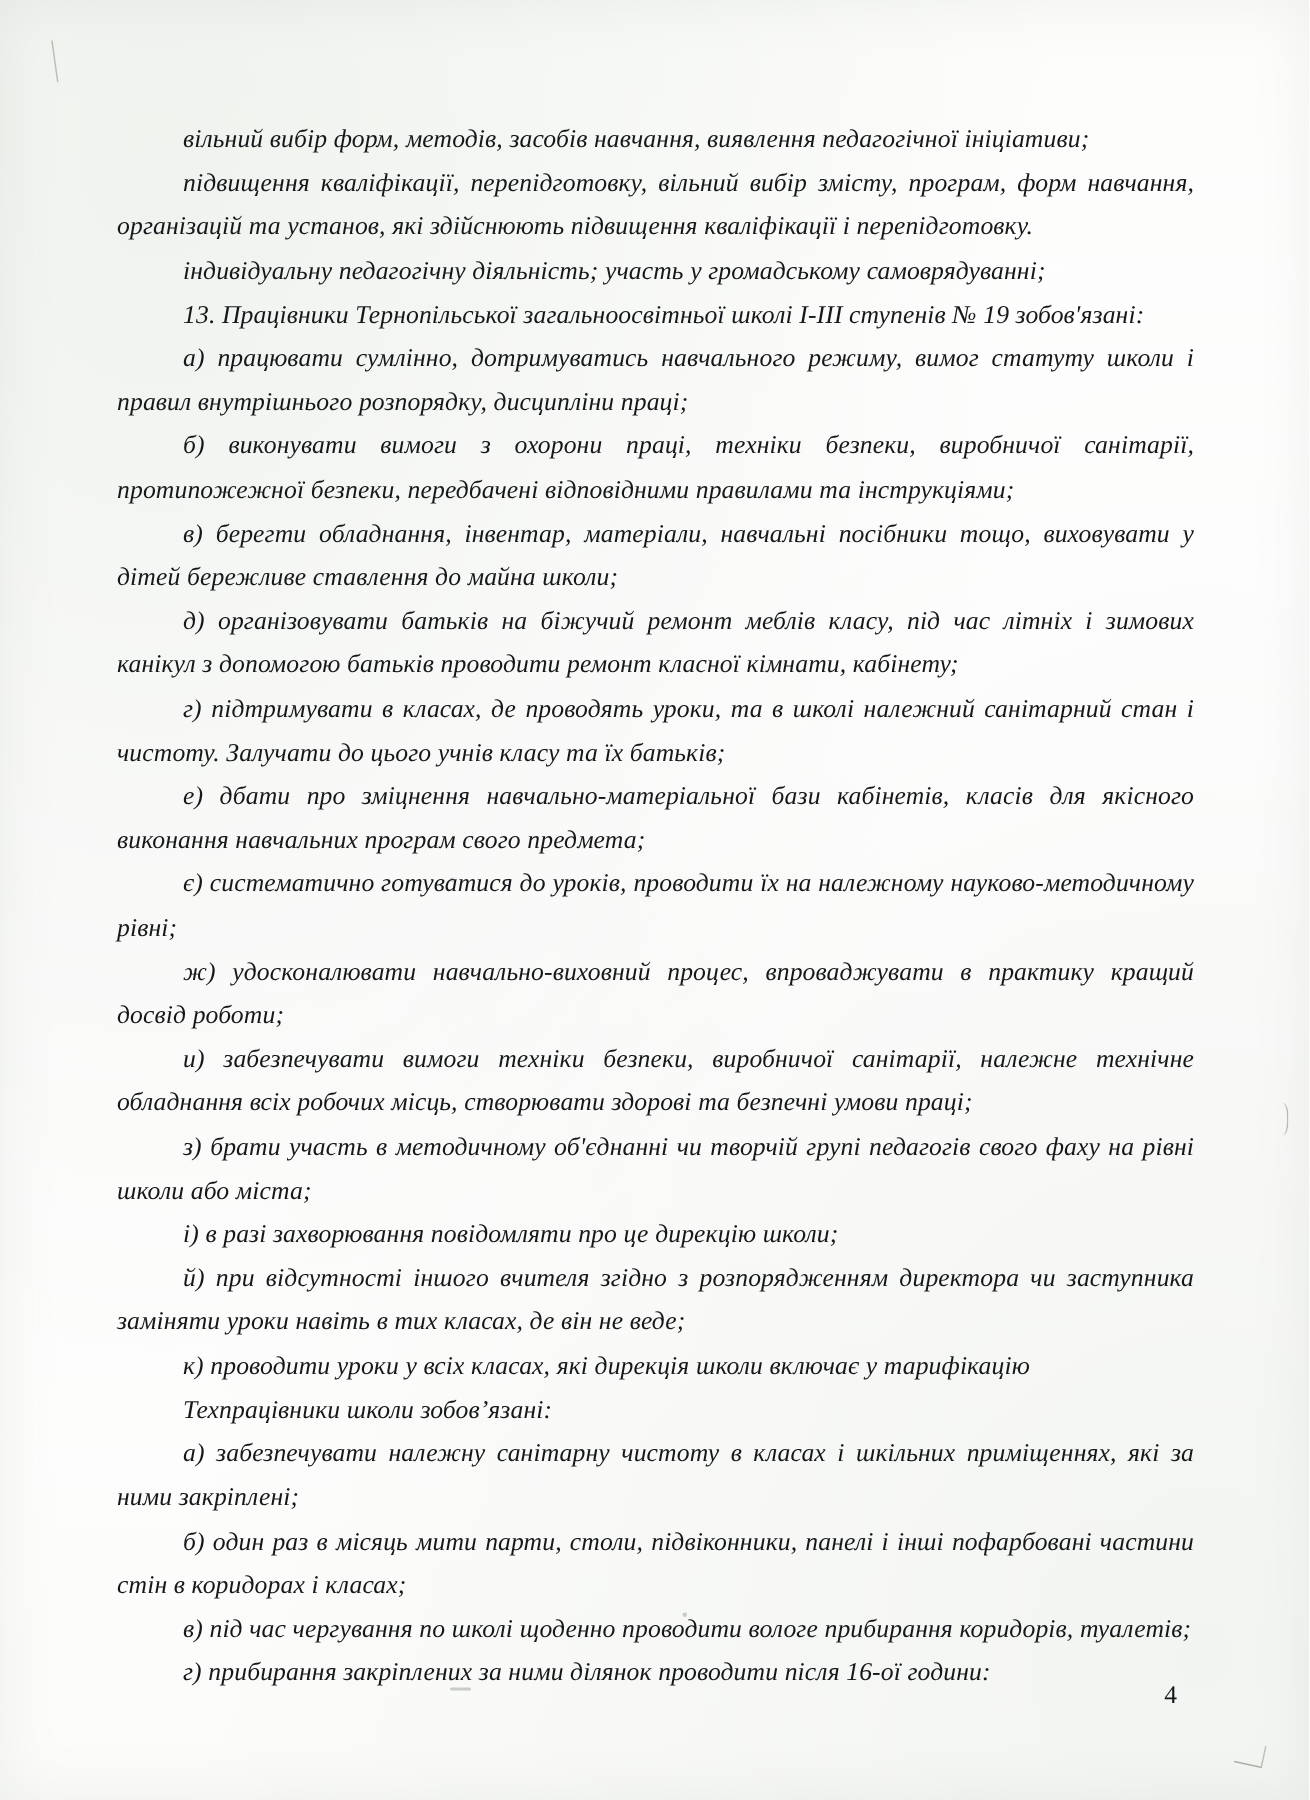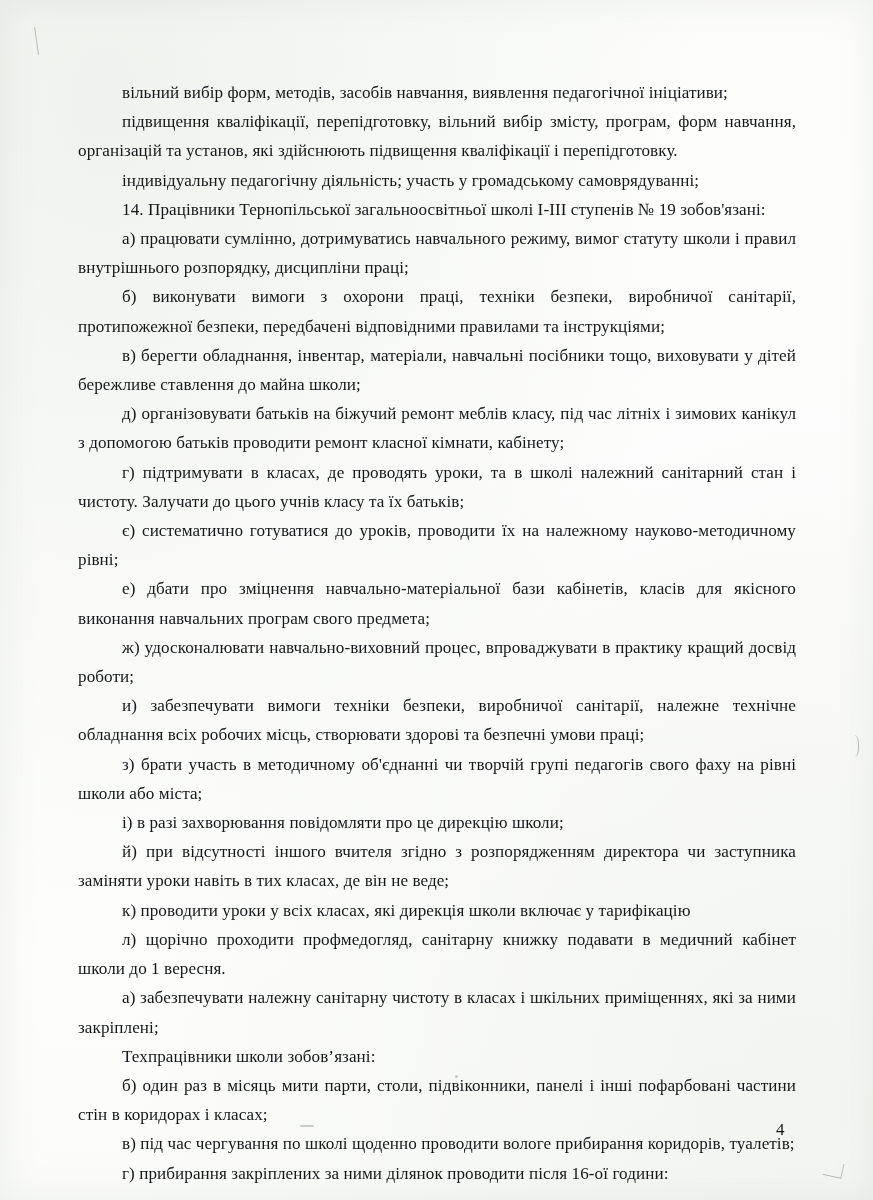--- a/index.html
+++ b/index.html
@@ -40,20 +40,21 @@
     width: 718px;
     font-size: 17.1px;
     line-height: 29.2px;
     text-align: justify;
     text-justify: inter-word;
     letter-spacing: 0.08px;
   }
   .body-text p {
     margin: 0;
     text-indent: 44px;
+    font-style: italic;
   }
   .page-number {
     position: absolute;
     right: 88px;
     top: 1120px;
     font-size: 17px;
     letter-spacing: 0.4px;
   }
   
   .speck {
@@ -106,37 +107,36 @@
 
   <div class="speck" style="left:300px; top:585px; width:3px; height:3px;"></div>
   <div class="speck" style="left:455px; top:1075px; width:3px; height:3px;"></div>
   <div class="speck" style="left:300px; top:1125px; width:14px; height:2px; border-radius:1px;"></div>
   <div class="speck" style="left:705px; top:353px; width:2px; height:2px;"></div>
 
   <div class="body-text">
     <p>вільний вибір форм, методів, засобів навчання, виявлення педагогічної ініціативи;</p>
     <p>підвищення кваліфікації, перепідготовку, вільний вибір змісту, програм, форм навчання, організацій та установ, які здійснюють підвищення кваліфікації і перепідготовку.</p>
     <p>індивідуальну педагогічну діяльність; участь у громадському самоврядуванні;</p>
-    <p>14. Працівники Тернопільської загальноосвітньої школі I-III ступенів № 19 зобов'язані:</p>
+    <p>13. Працівники Тернопільської загальноосвітньої школі I-III ступенів № 19 зобов'язані:</p>
     <p>а) працювати сумлінно, дотримуватись навчального режиму, вимог статуту школи і правил внутрішнього розпорядку, дисципліни праці;</p>
     <p>б) виконувати вимоги з охорони праці, техніки безпеки, виробничої санітарії, протипожежної безпеки, передбачені відповідними правилами та інструкціями;</p>
     <p>в) берегти обладнання, інвентар, матеріали, навчальні посібники тощо, виховувати у дітей бережливе ставлення до майна школи;</p>
     <p>д) організовувати батьків на біжучий ремонт меблів класу, під час літніх і зимових канікул з допомогою батьків проводити ремонт класної кімнати, кабінету;</p>
     <p>г) підтримувати в класах, де проводять уроки, та в школі належний санітарний стан і чистоту. Залучати до цього учнів класу та їх батьків;</p>
+    <p>е) дбати про зміцнення навчально-матеріальної бази кабінетів, класів для якісного виконання навчальних програм свого предмета;</p>
     <p>є) систематично готуватися до уроків, проводити їх на належному науково-методичному рівні;</p>
-    <p>е) дбати про зміцнення навчально-матеріальної бази кабінетів, класів для якісного виконання навчальних програм свого предмета;</p>
     <p>ж) удосконалювати навчально-виховний процес, впроваджувати в практику кращий досвід роботи;</p>
     <p>и) забезпечувати вимоги техніки безпеки, виробничої санітарії, належне технічне обладнання всіх робочих місць, створювати здорові та безпечні умови праці;</p>
     <p>з) брати участь в методичному об'єднанні чи творчій групі педагогів свого фаху на рівні школи або міста;</p>
     <p>і) в разі захворювання повідомляти про це дирекцію школи;</p>
     <p>й) при відсутності іншого вчителя згідно з розпорядженням директора чи заступника заміняти уроки навіть в тих класах, де він не веде;</p>
     <p>к) проводити уроки у всіх класах, які дирекція школи включає у тарифікацію</p>
-    <p>л) щорічно проходити профмедогляд, санітарну книжку подавати в медичний кабінет школи до 1 вересня.</p>
+    <p>Техпрацівники школи зобов’язані:</p>
     <p>а) забезпечувати належну санітарну чистоту в класах і шкільних приміщеннях, які за ними закріплені;</p>
-    <p>Техпрацівники школи зобов’язані:</p>
     <p>б) один раз в місяць мити парти, столи, підвіконники, панелі і інші пофарбовані частини стін в коридорах і класах;</p>
     <p>в) під час чергування по школі щоденно проводити вологе прибирання коридорів, туалетів;</p>
     <p>г) прибирання закріплених за ними ділянок проводити після 16-ої години:</p>
   </div>
 
   <div class="page-number">4</div>
   <div class="edge-shadow"></div>
 </div>
 
 </body></html>

